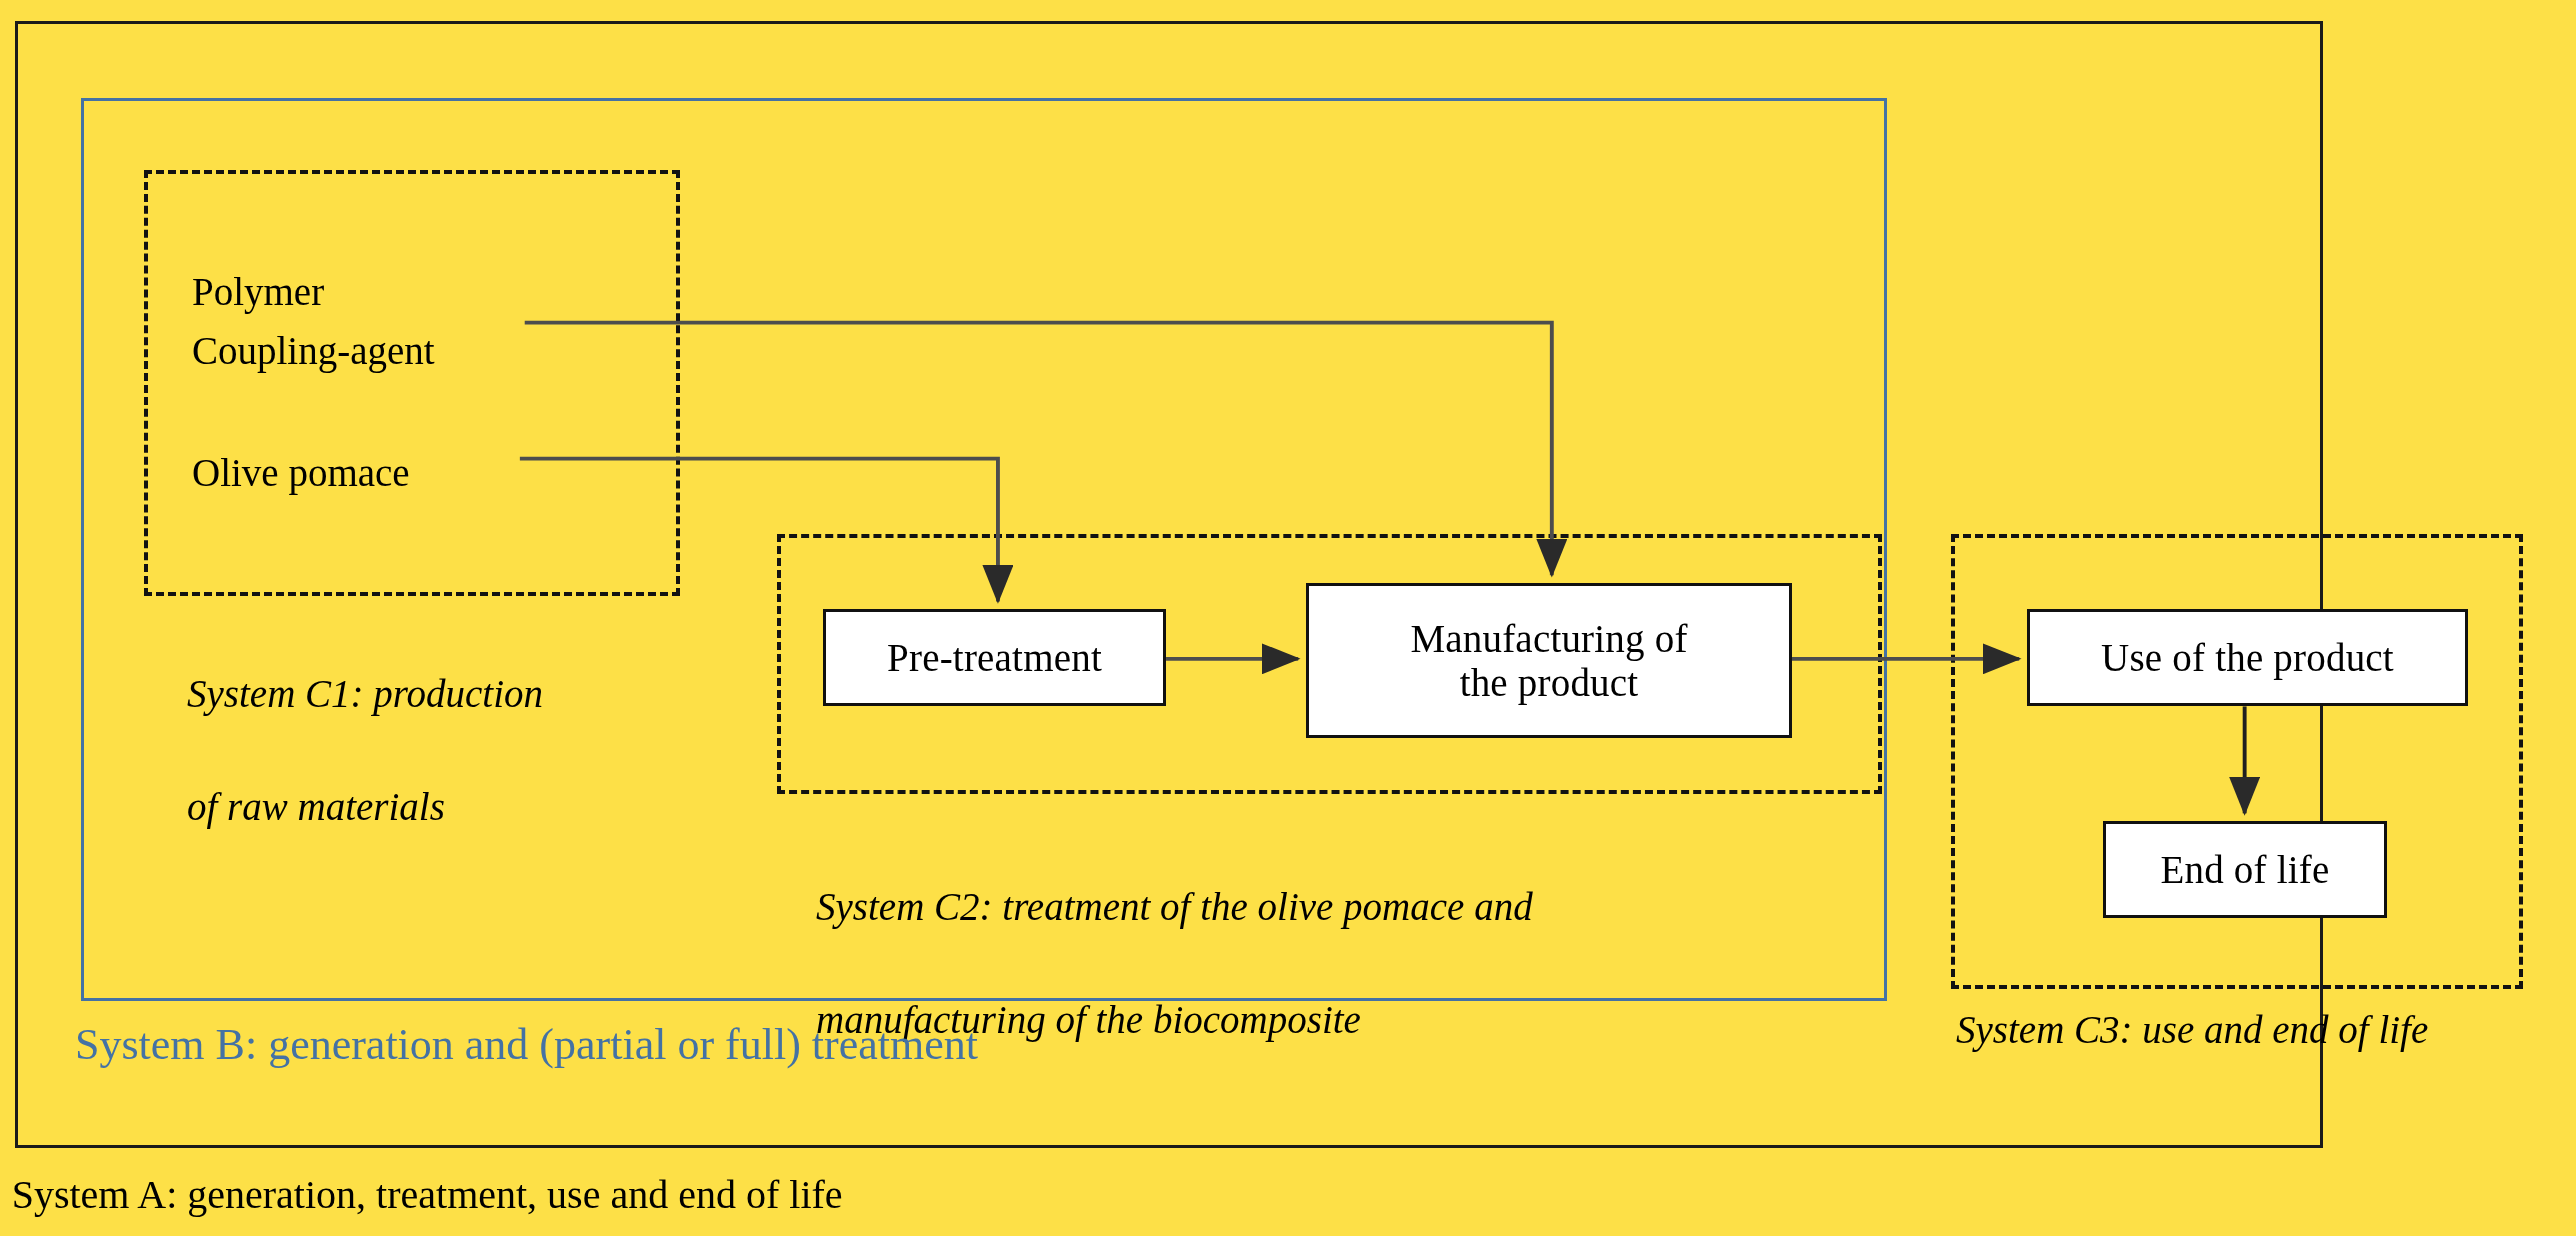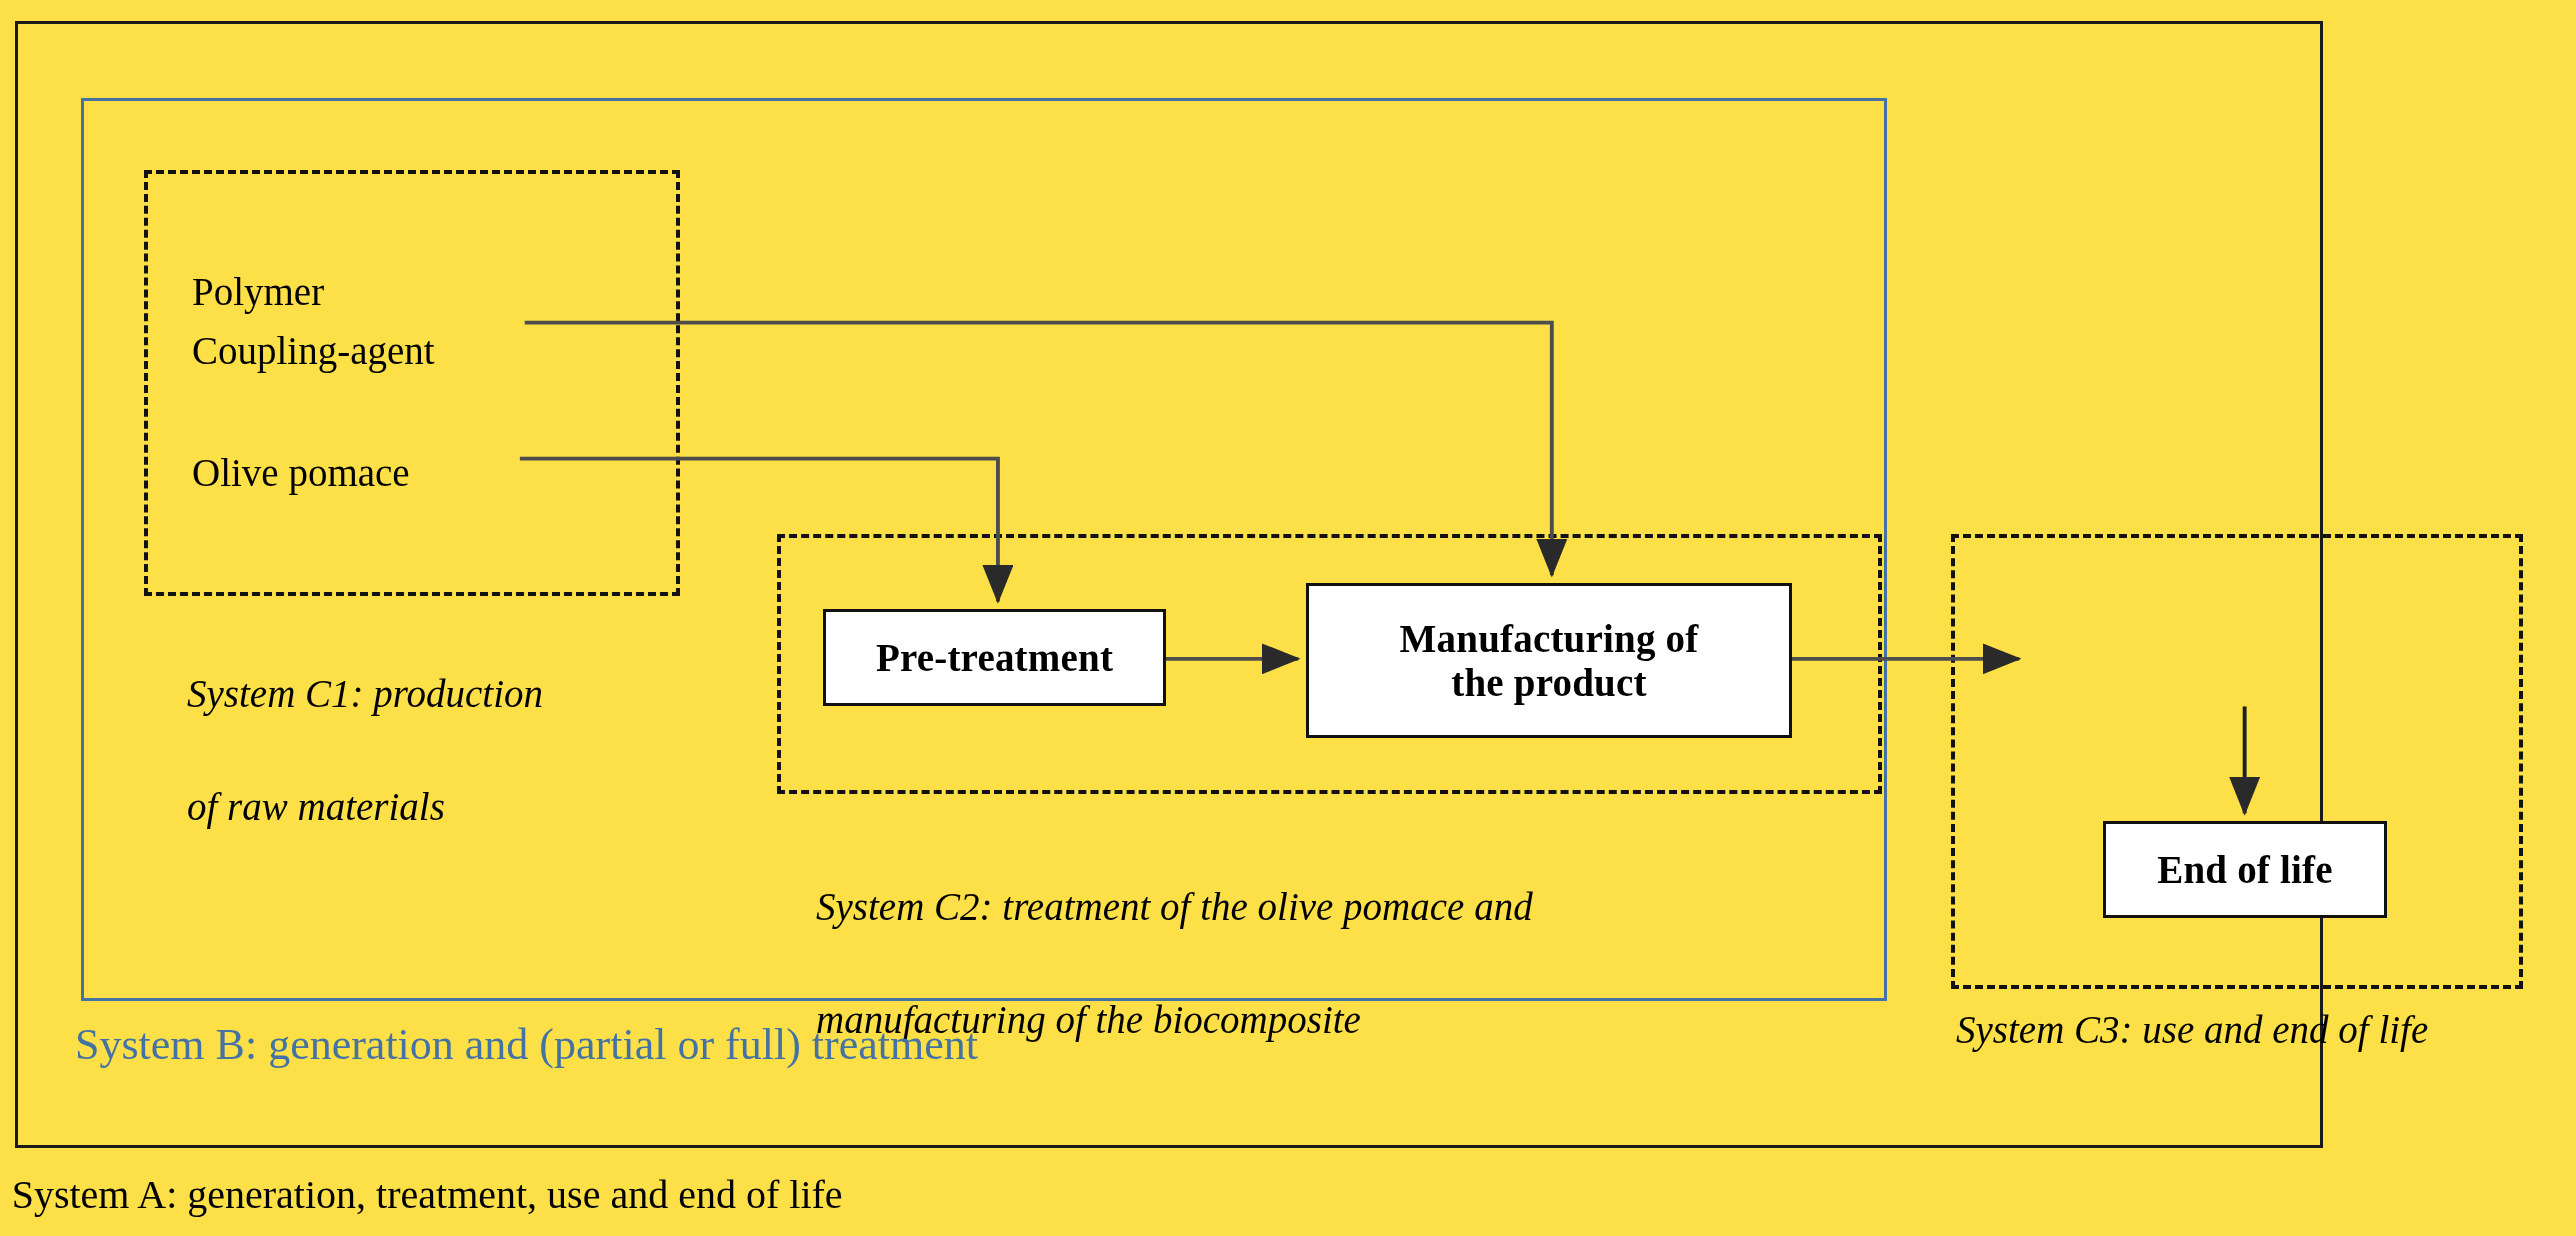--- a/index.html
+++ b/index.html
@@ -52,21 +52,20 @@
     border: 3.9px solid #111111;
     background: #ffffff;
     box-sizing: border-box;
     display: flex;
     align-items: center;
     justify-content: center;
     text-align: center;
     font-size: 39px;
     line-height: 1.12;
     letter-spacing: 0.2px;
-    font-weight: bold;
   }
   .proc-pretreatment  { left: 823px;  top: 609px; width: 343px; height: 97px; }
   .proc-manufacturing { left: 1306px; top: 583px; width: 486px; height: 155px; }
   .proc-use           { left: 2027px; top: 609px; width: 441px; height: 97px; }
   .proc-eol           { left: 2103px; top: 821px; width: 284px; height: 97px; }
 
   
   .text {
     position: absolute;
     white-space: pre;
@@ -134,20 +133,23 @@
     <span>Pre-treatment</span>
   </div>
 
   <div class="proc proc-manufacturing">
     <span>
       <span>Manufacturing of</span><br>
       <span>the product</span>
     </span>
   </div>
 
+  <div class="proc proc-use">
+    <span>Use of the product</span>
+  </div>
 
   <div class="proc proc-eol">
     <span>End of life</span>
   </div>
 
   <div class="text italic cap-c1">
     <span>System C1: production</span><br>
     <span>of raw materials</span>
   </div>
 

